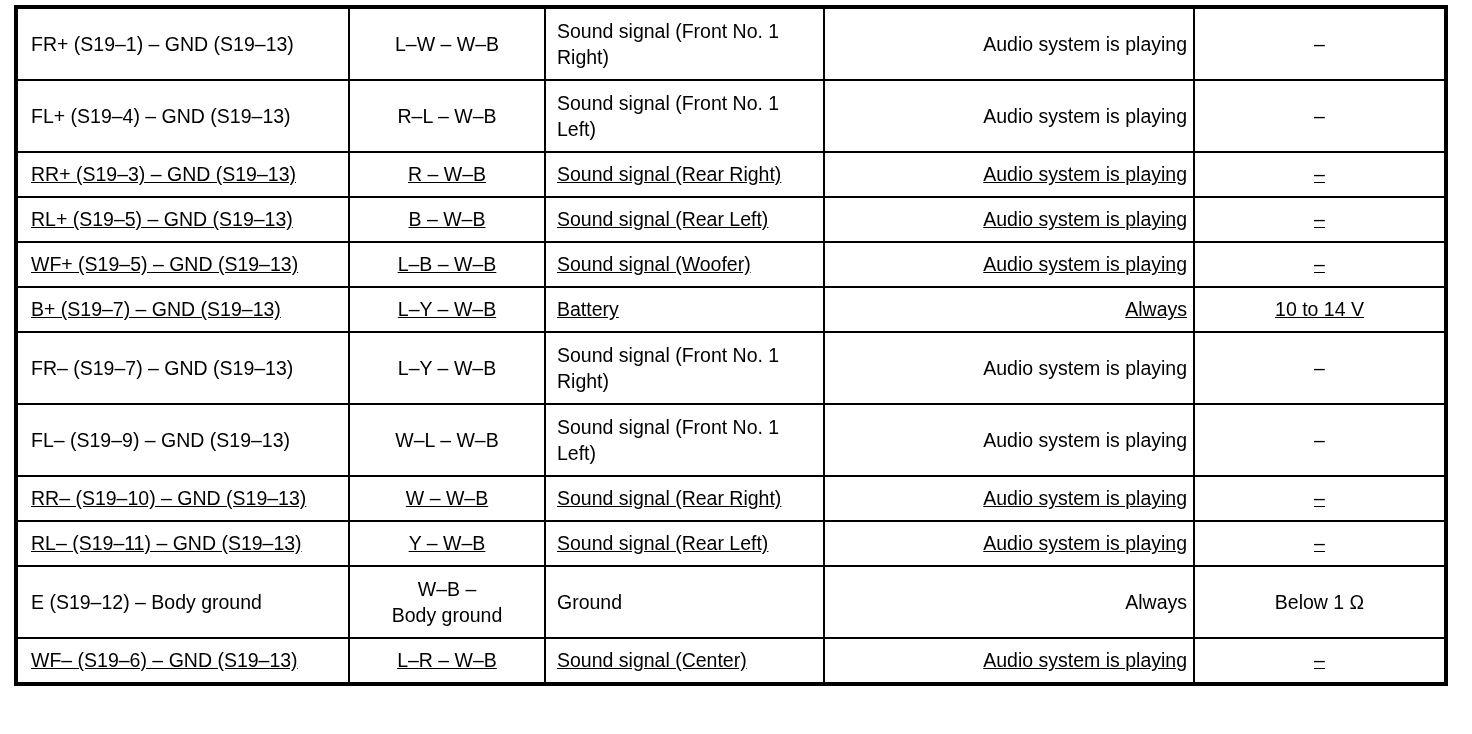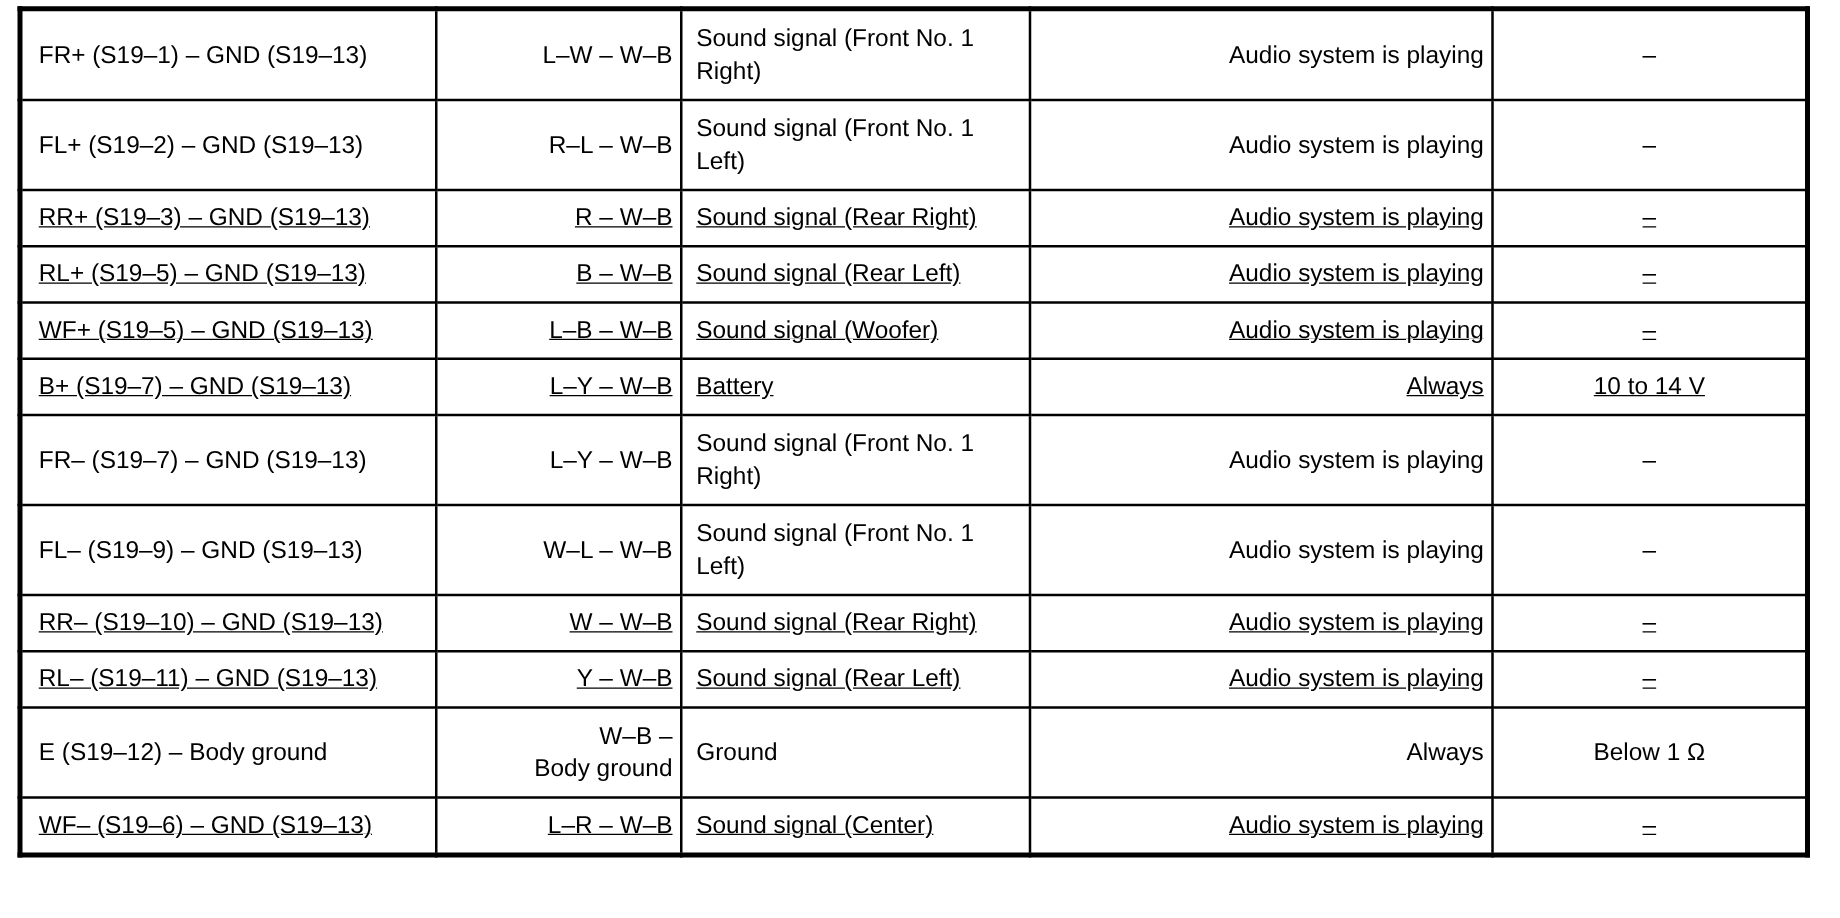--- a/index.html
+++ b/index.html
@@ -44,21 +44,21 @@
     color: #000000;
     vertical-align: middle;
     background: #ffffff;
   }
   
   td.term {
     text-align: left;
     padding: 4px 6px 4px 13px;
   }
   td.wire {
-    text-align: right;
+    text-align: center;
     padding: 4px 6px;
   }
   td.desc {
     text-align: left;
     padding: 4px 6px 4px 11px;
   }
   td.cond {
     text-align: right;
     padding: 4px 6px 4px 11px;
   }
@@ -88,21 +88,21 @@
           <td class="term">FR+ (S19–1) – GND (S19–13)</td>
           <td class="wire">L–W – W–B</td>
           <td class="desc">
             <span class="nl">Sound signal (Front No. 1</span>
             <span class="nl">Right)</span>
           </td>
           <td class="cond">Audio system is playing</td>
           <td class="spec">–</td>
         </tr>
         <tr class="r-tall">
-          <td class="term">FL+ (S19–2) – GND (S19–13)</td>
+          <td class="term">FL+ (S19–4) – GND (S19–13)</td>
           <td class="wire">R–L – W–B</td>
           <td class="desc">
             <span class="nl">Sound signal (Front No. 1</span>
             <span class="nl">Left)</span>
           </td>
           <td class="cond">Audio system is playing</td>
           <td class="spec">–</td>
         </tr>
         <tr class="r-short">
           <td class="term">RR+ (S19–3) – GND (S19–13)</td>

